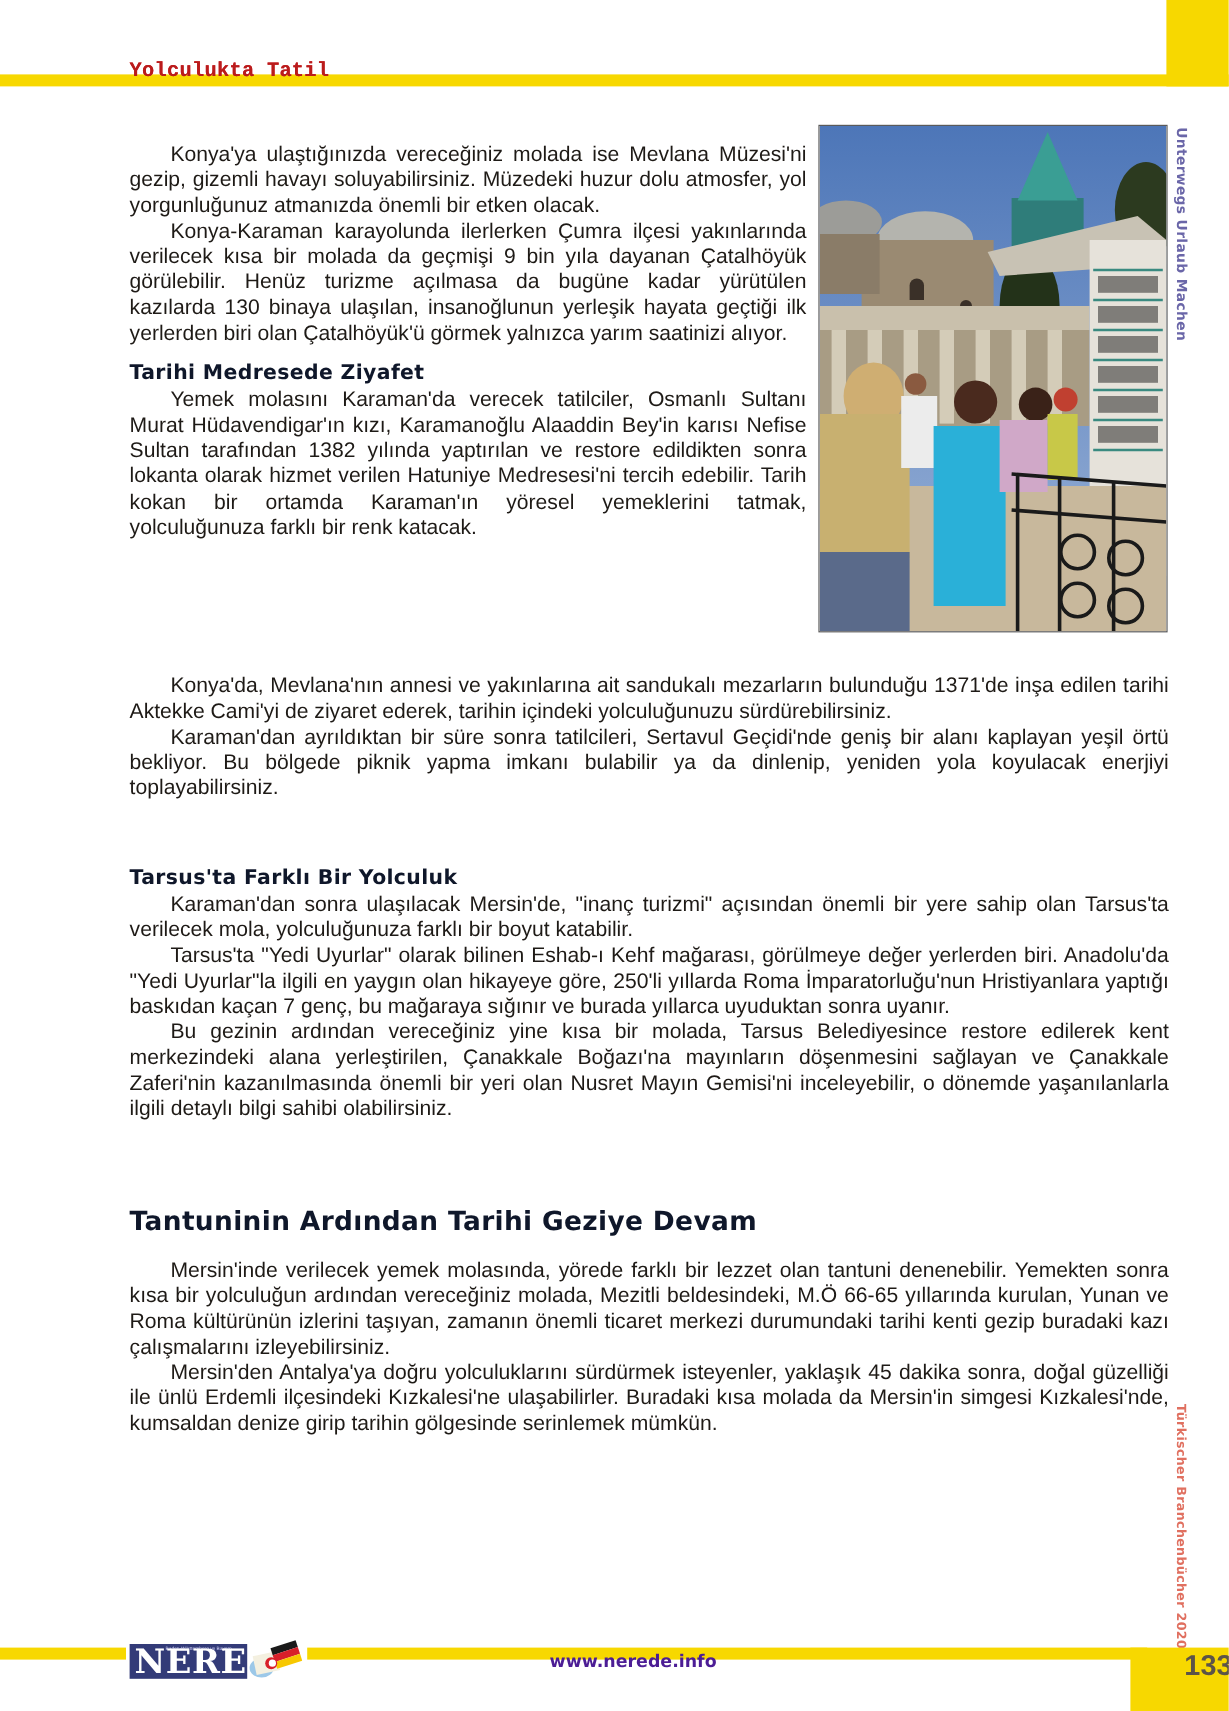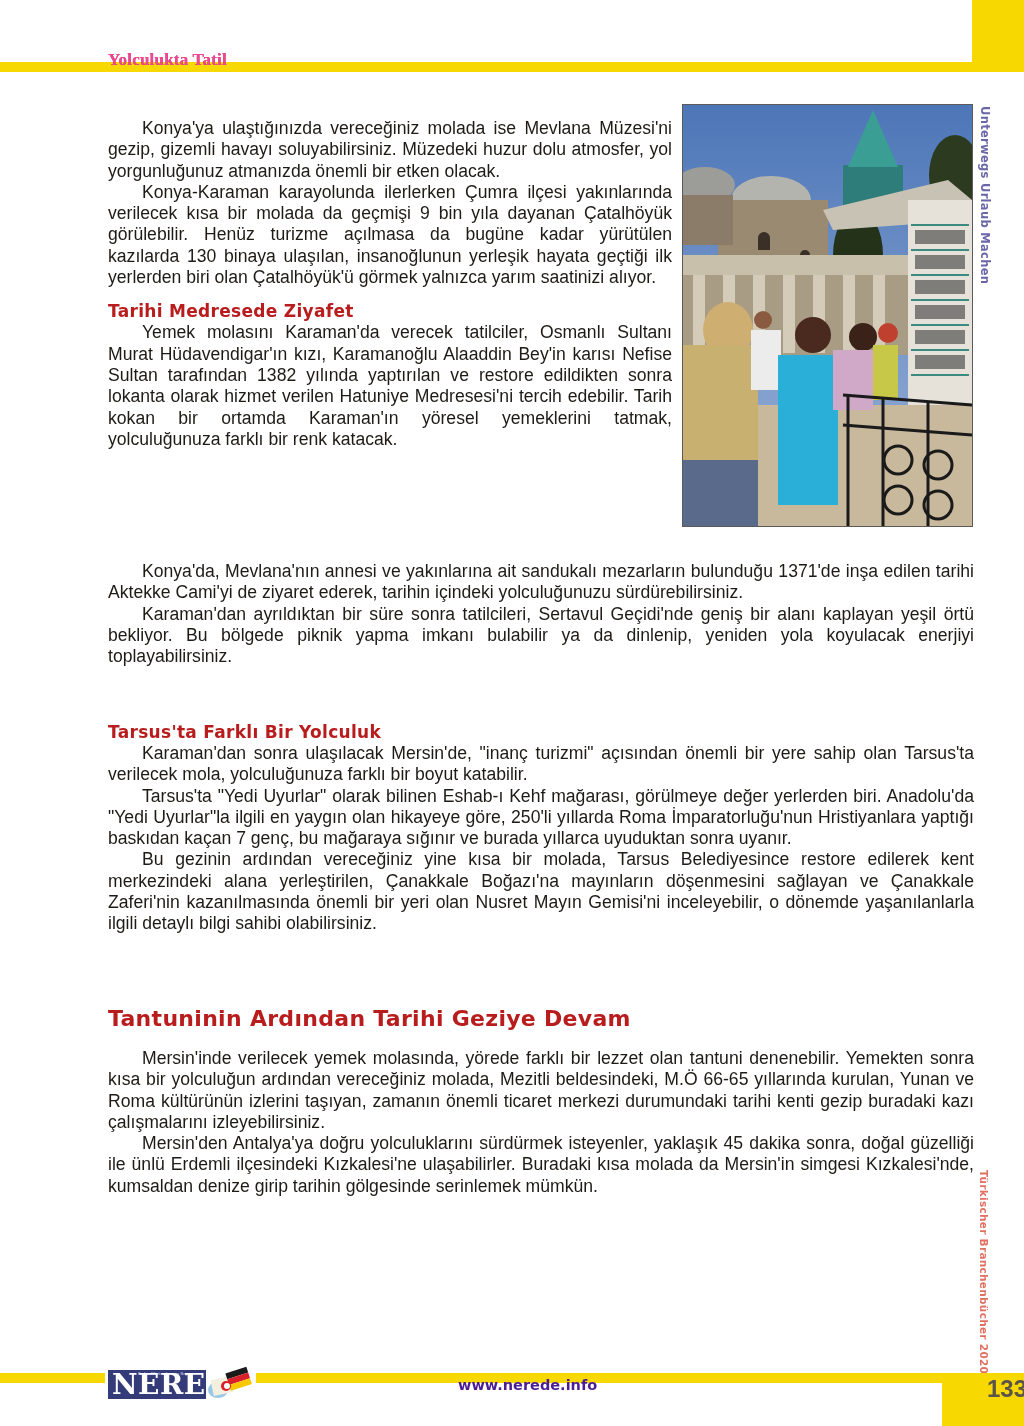--- a/index.html
+++ b/index.html
@@ -6,32 +6,32 @@
   body {
     width: 1024px; height: 1426px; position: relative; overflow: hidden;
     background: #ffffff; color: #1e1a16;
     font-family: "Liberation Sans", sans-serif;
   }
   .yellow { background: #f7d800; }
   #hdr-bar { position: absolute; left: 0; top: 62px; width: 1024px; height: 10px; }
   #hdr-block { position: absolute; left: 972px; top: 0; width: 52px; height: 72px; }
   #section-title {
     position: absolute; left: 108px; top: 50px;
-    font-family: Liberation Serif, serif; font-weight: bold; font-size: 17px;
-    color: #ec4899; letter-spacing: 0.2px; line-height: 20px;
+    font-family: Liberation Mono, monospace; font-weight: bold; font-size: 17px;
+    color: #b91c1c; letter-spacing: 0.2px; line-height: 20px;
     text-shadow: 0 0 0.5px #d8202a;
   }
 
   .text {
     position: absolute; font-size: 17.6px; line-height: 21.3px; text-align: justify;
   }
   .text p { margin: 0; text-indent: 34px; }
   .text h2 {
     margin: 0; font-family: "DejaVu Sans", sans-serif; font-weight: bold;
-    font-size: 17px; letter-spacing: 0.3px; line-height: 21px; color: #b91c1c;
+    font-size: 17px; letter-spacing: 0.3px; line-height: 21px; color: #0f172a;
   }
   .text h2.big { font-size: 22px; line-height: 26px; }
 
   #col1 { left: 108px; top: 118px; width: 564px; }
   #full1 { left: 108px; top: 561px; width: 866px; }
   #full2 { left: 108px; top: 722px; width: 866px; }
   #full3 { left: 108px; top: 1006px; width: 866px; }
 
   #photo {
     position: absolute; left: 682px; top: 104px; width: 289px; height: 421px;

